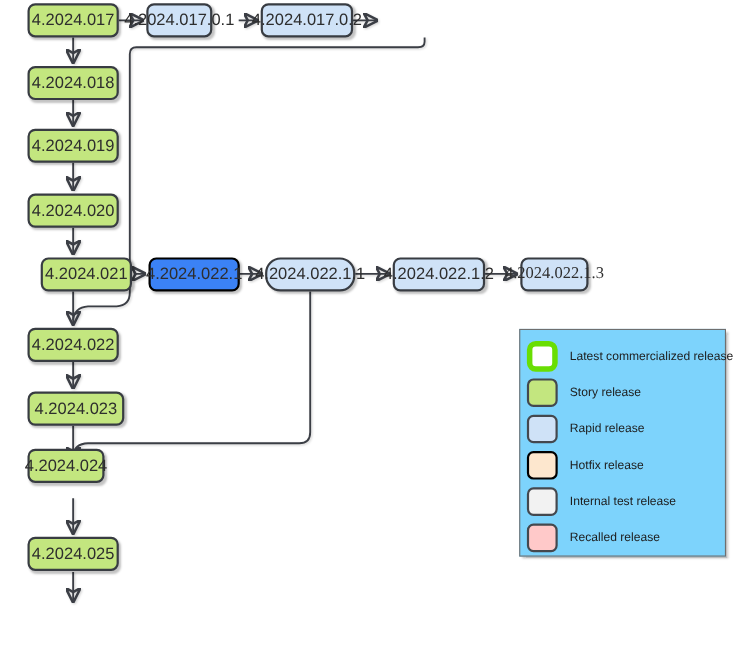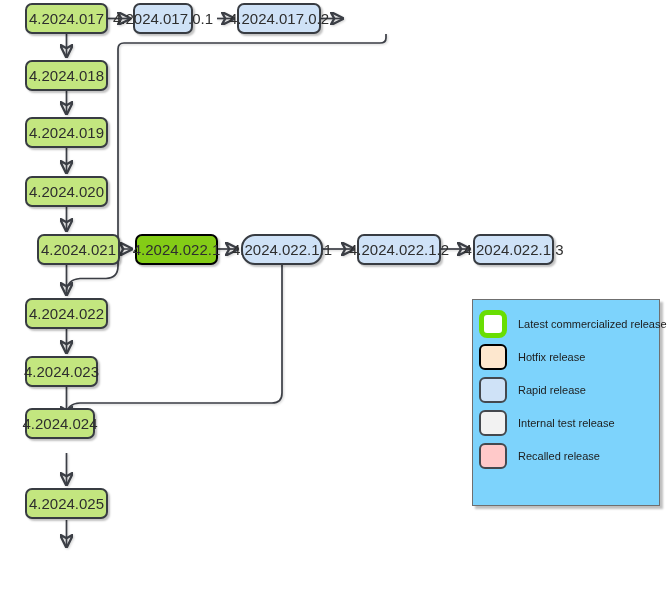--- a/index.html
+++ b/index.html
@@ -15,21 +15,21 @@
   .node{
     position:absolute;box-sizing:border-box;
     display:flex;align-items:center;justify-content:center;
     font-size:15px;color:#2e2e2e;white-space:nowrap;
     border:2px solid #383c42;border-radius:7px;
     box-shadow:2px 2px 2px rgba(0,0,0,0.24);
     height:31px;
   }
   .node.story{background:#c3e67f;}
   .node.rapid{background:#cfe2f7;}
-  .node.hotfix{background:#84cc16;border-color:#000000;}
+  .node.hotfix{background:#3b82f6;border-color:#000000;}
   .node.latest{border:5px solid #69de03;border-radius:10px;box-shadow:2px 2px 3px rgba(0,0,0,0.28);}
   
   .legend{
     position:absolute;left:472px;top:299px;width:188px;height:207px;
     box-sizing:border-box;background:#7dd3fc;border:1.5px solid #6f6f6f;
     box-shadow:2.5px 2.5px 2px rgba(0,0,0,0.25);
     padding-top:7px;
   }
   .legend-row{display:flex;align-items:center;height:33px;padding-left:6px;}
   .swatch{box-sizing:border-box;width:28px;height:26px;flex:0 0 auto;
@@ -72,44 +72,48 @@
     <path d="M386,34 L386,38 Q386,43 380,43 L124,43 Q118,43 118,49 L118,266 Q118,278 106,278.5 L80,278.5 Q67.5,279.5 66.5,291"></path>
     <path d="M282,265 L282,393 Q282,403 272,403 L80,403 Q67.5,403.5 66.8,414"></path>
   </svg>
 
   <div class="node story" style="left:25px;top:3px;width:83px;">4.2024.017</div>
   <div class="node story" style="left:25px;top:60px;width:83px;">4.2024.018</div>
   <div class="node story" style="left:25px;top:117px;width:83px;">4.2024.019</div>
   <div class="node story" style="left:25px;top:176px;width:83px;">4.2024.020</div>
   <div class="node story" style="left:25px;top:234px;width:83px;margin-left:12px;">4.2024.021</div>
   <div class="node story" style="left:25px;top:298px;width:83px;">4.2024.022</div>
-  <div class="node story" style="left:25px;top:356px;width:73px;">4.2024.023</div>
+  <div class="node story" style="left:25px;top:356px;width:88px;">4.2024.023</div>
   <div class="node story" style="left:25px;top:408px;width:70px;">4.2024.024</div>
   <div class="node story" style="left:25px;top:488px;width:83px;">4.2024.025</div>
 
   <div class="node rapid" style="left:133px;top:3px;width:60px;">4.2024.017.0.1</div>
   <div class="node rapid" style="left:237px;top:3px;width:84px;">4.2024.017.0.2</div>
 
   <div class="node hotfix" style="left:135px;top:234px;width:83px;">4.2024.022.1</div>
   <div class="node rapid" style="left:241px;top:234px;width:82px;border-radius:14px;">4.2024.022.1.1</div>
   <div class="node rapid" style="left:357px;top:234px;width:84px;">4.2024.022.1.2</div>
-  <div class="node rapid" style="left:473px;top:234px;width:81px;">4.2024.022.1.3</div>
+  <div class="node rapid" style="left:473px;top:234px;width:62px;font-family:Liberation Serif, serif;">4.2024.022.1.3</div>
 
   <div class="legend">
     <div class="legend-row">
       <span class="swatch sw-latest"></span>
       <span class="legend-label">Latest commercialized release</span>
     </div>
     <div class="legend-row">
-      <span class="swatch sw-hotfix"></span>
-      <span class="legend-label">Hotfix release</span>
+      <span class="swatch sw-story"></span>
+      <span class="legend-label">Story release</span>
     </div>
     <div class="legend-row">
       <span class="swatch sw-rapid"></span>
       <span class="legend-label">Rapid release</span>
+    </div>
+    <div class="legend-row">
+      <span class="swatch sw-hotfix"></span>
+      <span class="legend-label">Hotfix release</span>
     </div>
     <div class="legend-row">
       <span class="swatch sw-internal"></span>
       <span class="legend-label">Internal test release</span>
     </div>
     <div class="legend-row">
       <span class="swatch sw-recalled"></span>
       <span class="legend-label">Recalled release</span>
     </div>
   </div>

